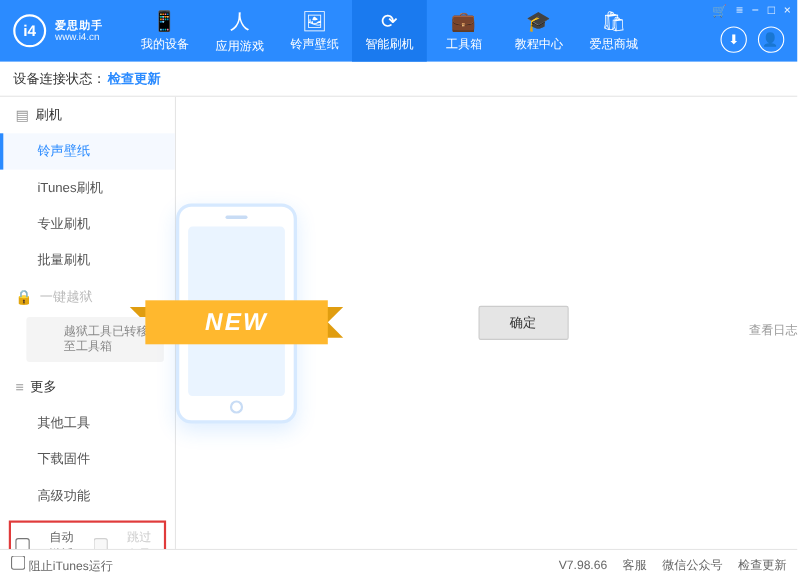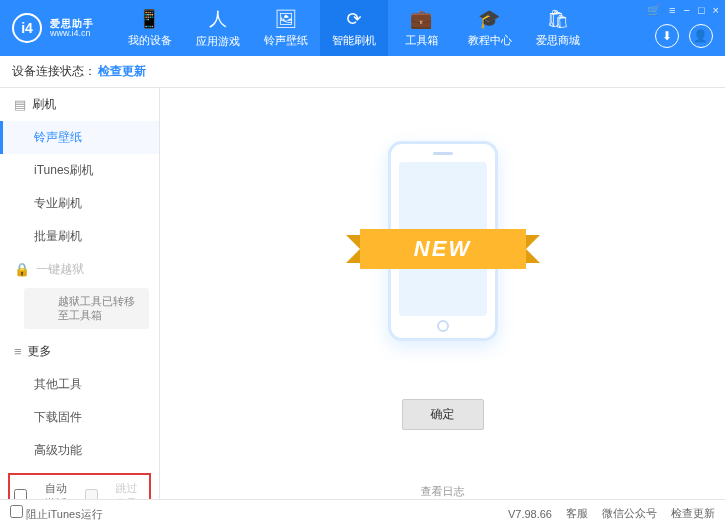--- a/index.html
+++ b/index.html
@@ -31,21 +31,21 @@
 .side-group-header .grp-icon { color: #999; font-size: 13px; }
 .side-item { padding: 8px 10px 8px 34px; font-size: 12px; color: #555; cursor: pointer; }
 .side-item.active { color: #2b8bff; border-left: 3px solid #2b8bff; background: #f5f9ff; padding-left: 31px; }
 .side-item-note { font-size: 11px; color: #888; padding: 6px 14px 6px 34px; background: #f4f4f4; margin: 2px 10px 6px 24px; border-radius: 3px; line-height: 1.3; }
 .side-group-header.locked { color: #bbb; }
 
 .side-checks { border: 2px solid #e03b3b; margin: 6px 8px; padding: 6px 4px; display: flex; gap: 10px; font-size: 11px; color: #666; }
 .side-checks label { display: flex; align-items: center; gap: 18px; cursor: pointer; }
 .side-checks .disabled { color: #ccc; }
 
-.main { flex: 1; display: flex; flex-direction: column; align-items: center; justify-content: flex-end; position: relative; gap: 40px; }
+.main { flex: 1; display: flex; flex-direction: row; align-items: center; justify-content: space-between; position: relative; gap: 40px; }
 .phone-illus { width: 110px; height: 200px; position: relative; margin-bottom: 18px; }
 .phone-body { width: 110px; height: 200px; border: 3px solid #d6e9ff; border-radius: 14px; background: #fff; box-shadow: 0 6px 18px rgba(43,139,255,0.15); position: relative; }
 .phone-screen { position: absolute; top: 18px; left: 8px; right: 8px; bottom: 22px; background: #eaf4ff; border-radius: 4px; }
 .phone-speaker { position: absolute; top: 8px; left: 50%; transform: translateX(-50%); width: 20px; height: 3px; background: #c8dcf5; border-radius: 2px; }
 .phone-home { position: absolute; bottom: 6px; left: 50%; transform: translateX(-50%); width: 12px; height: 12px; border: 2px solid #c8dcf5; border-radius: 50%; }
 .new-ribbon { position: absolute; top: 88px; left: -28px; right: -28px; height: 40px; background: #ffb82e; display: flex; align-items: center; justify-content: center; color: #fff; font-weight: bold; font-size: 22px; letter-spacing: 2px; font-style: italic; }
 .new-ribbon::before, .new-ribbon::after { content: ''; position: absolute; top: 6px; width: 0; height: 0; border: 14px solid #e09d10; z-index: -1; }
 .new-ribbon::before { left: -14px; border-left-color: transparent; }
 .new-ribbon::after { right: -14px; border-right-color: transparent; }
 

